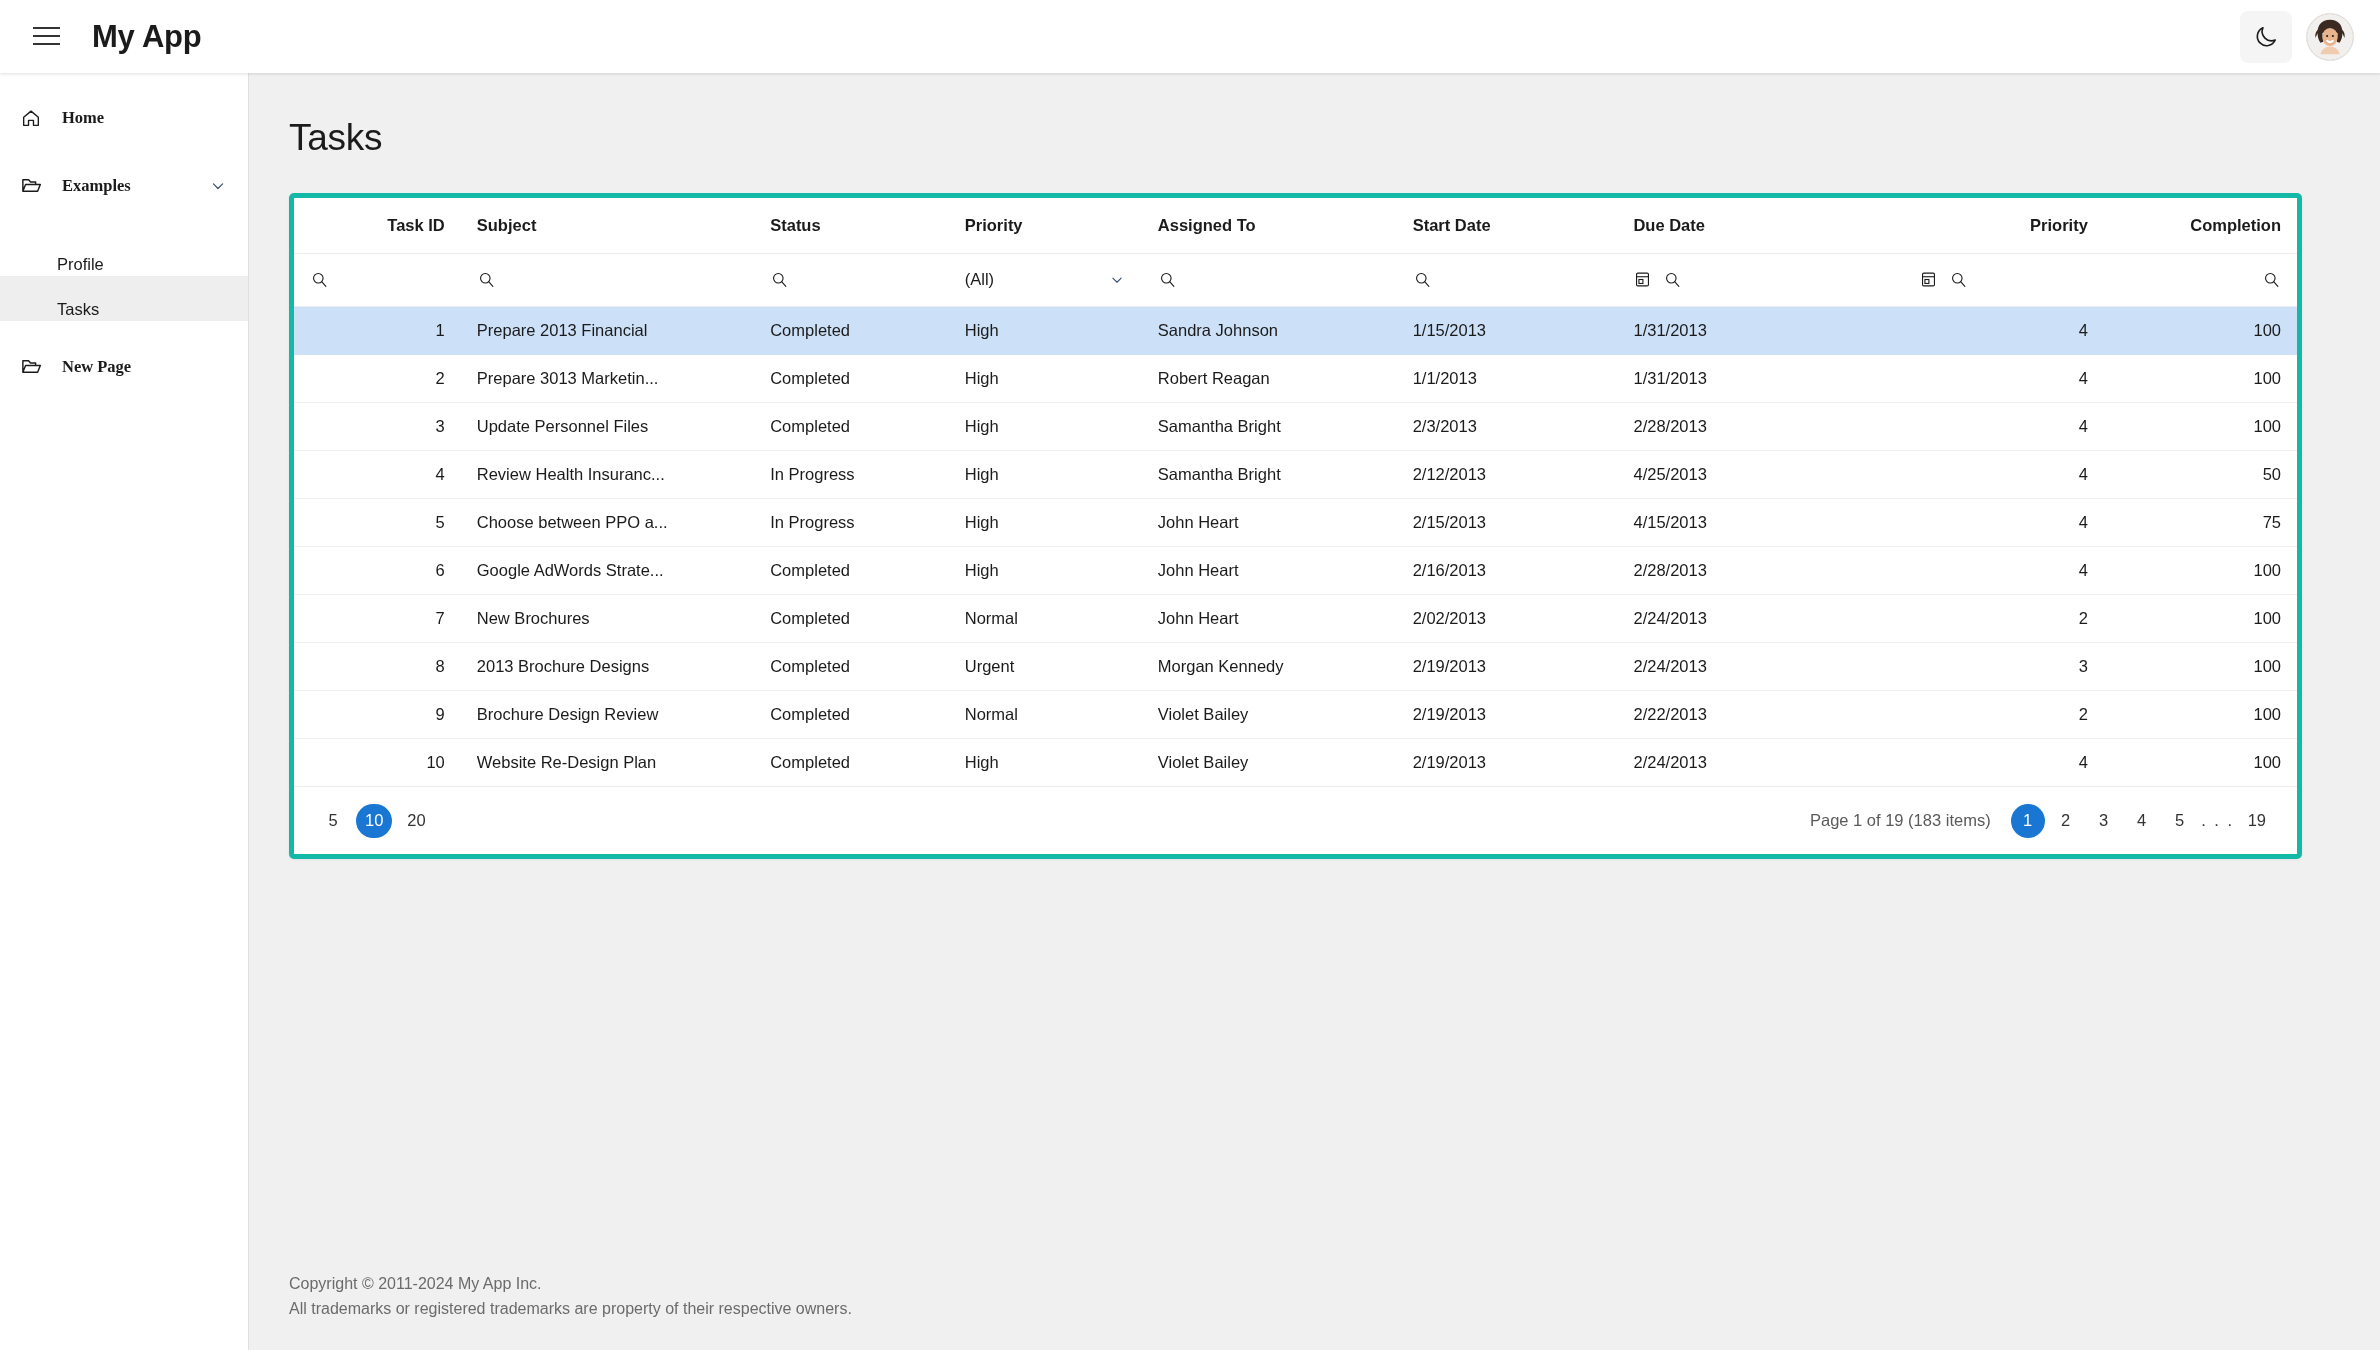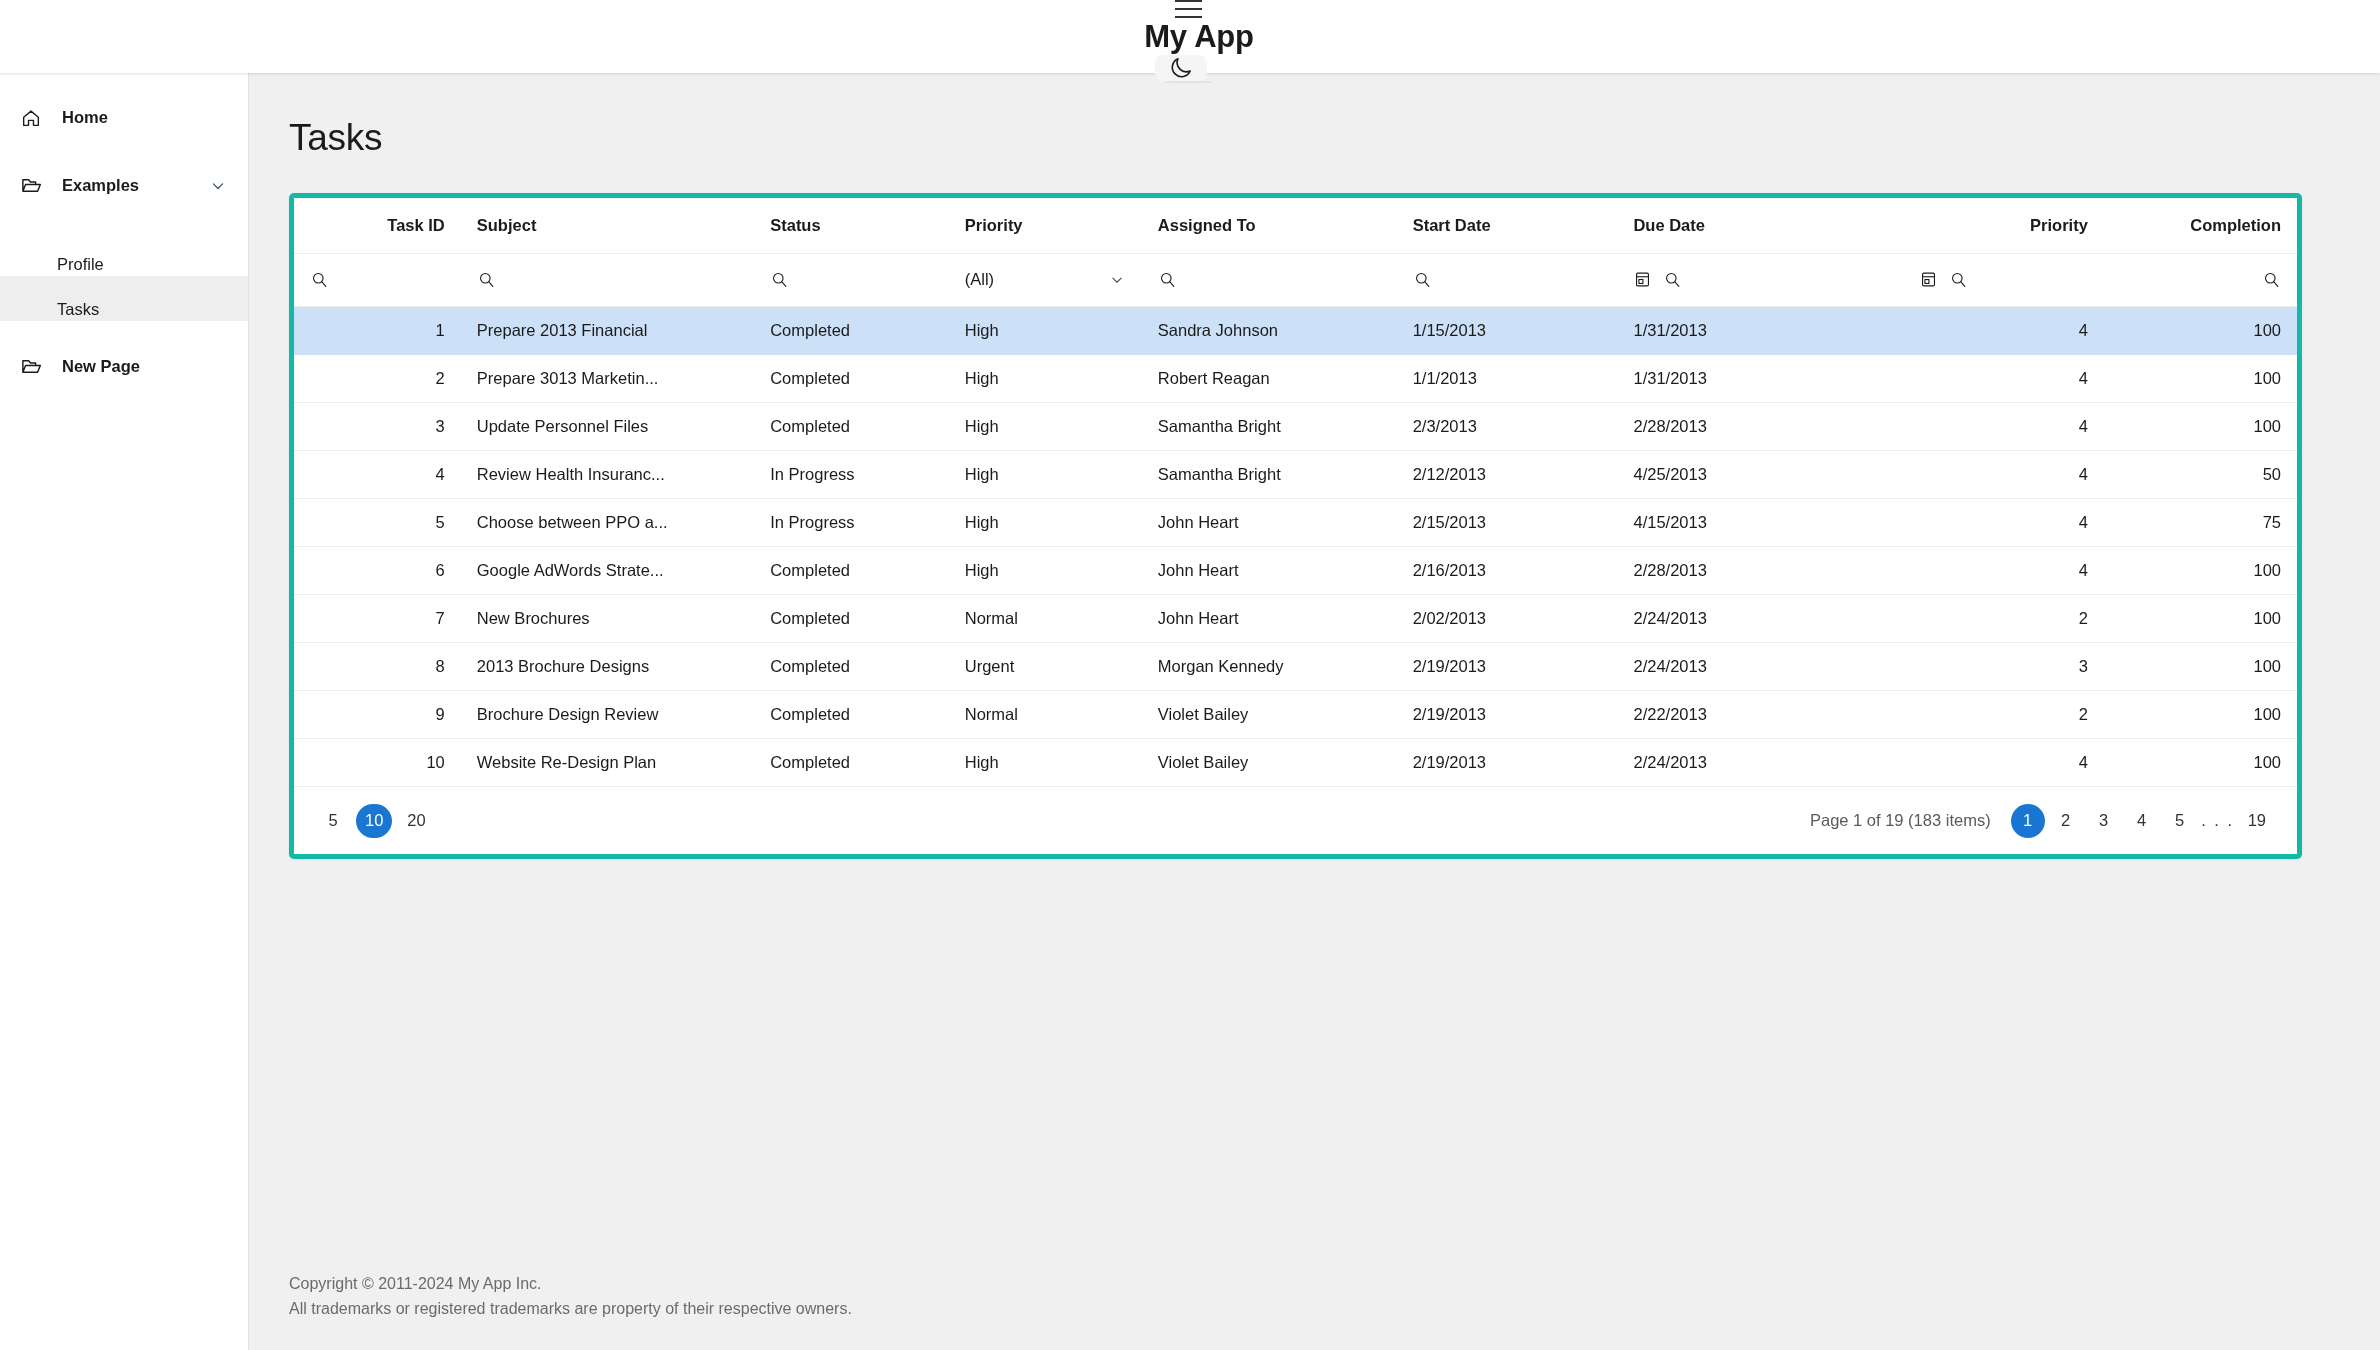--- a/index.html
+++ b/index.html
@@ -11,21 +11,21 @@
   }
   .app { position: relative; width: 2380px; height: 1350px; display: flex; flex-direction: column; }
 
   
   .header {
     height: 73px; min-height: 73px;
     background: #ffffff;
     display: flex; align-items: center;
     padding: 0 26px 0 22px;
     box-shadow: 0 1px 3px rgba(0,0,0,0.13);
-    position: relative; z-index: 20; flex-direction: column;
+    position: relative; z-index: 20;
   }
   .menu-btn {
     width: 48px; height: 48px;
     display: flex; align-items: center; justify-content: center;
     cursor: pointer; border-radius: 6px; background: transparent;
   }
   .menu-btn .bars { width: 27px; height: 19px; position: relative; }
   .menu-btn .bars i { position: absolute; left: 0; width: 27px; height: 2px; background: #333; display: block; }
   .menu-btn .bars i:nth-child(1) { top: 0; }
   .menu-btn .bars i:nth-child(2) { top: 8px; }
@@ -62,21 +62,21 @@
   }
   .nav-item {
     height: 45px; display: flex; align-items: center;
     padding: 0 20px 0 20px; cursor: pointer; position: relative;
   }
   .nav-item.level1 { padding-left: 20px; }
   .nav-item.level2 { padding-left: 57px; height: 45px; }
   .nav-item.active { background: #eeeeee; }
   .nav-icon { width: 28px; min-width: 28px; display: flex; align-items: center; justify-content: flex-start; }
   .nav-label { font-size: 16.5px; color: #1b1b1b; margin-left: 14px; }
-  .nav-label.bold { font-weight: 700; }
+  .nav-label.bold { font-weight: 700; font-family: Liberation Serif, serif; }
   .nav-label.plain { font-weight: 400; margin-left: 0; margin-top: 21px; }
   .nav-chevron { margin-left: auto; display: flex; align-items: center; }
   .nav-gap { height: 23px; }
 
   
   .content {
     flex: 1; background: #f0f0f0; min-width: 0;
     display: flex; flex-direction: column;
     padding: 0;
   }

